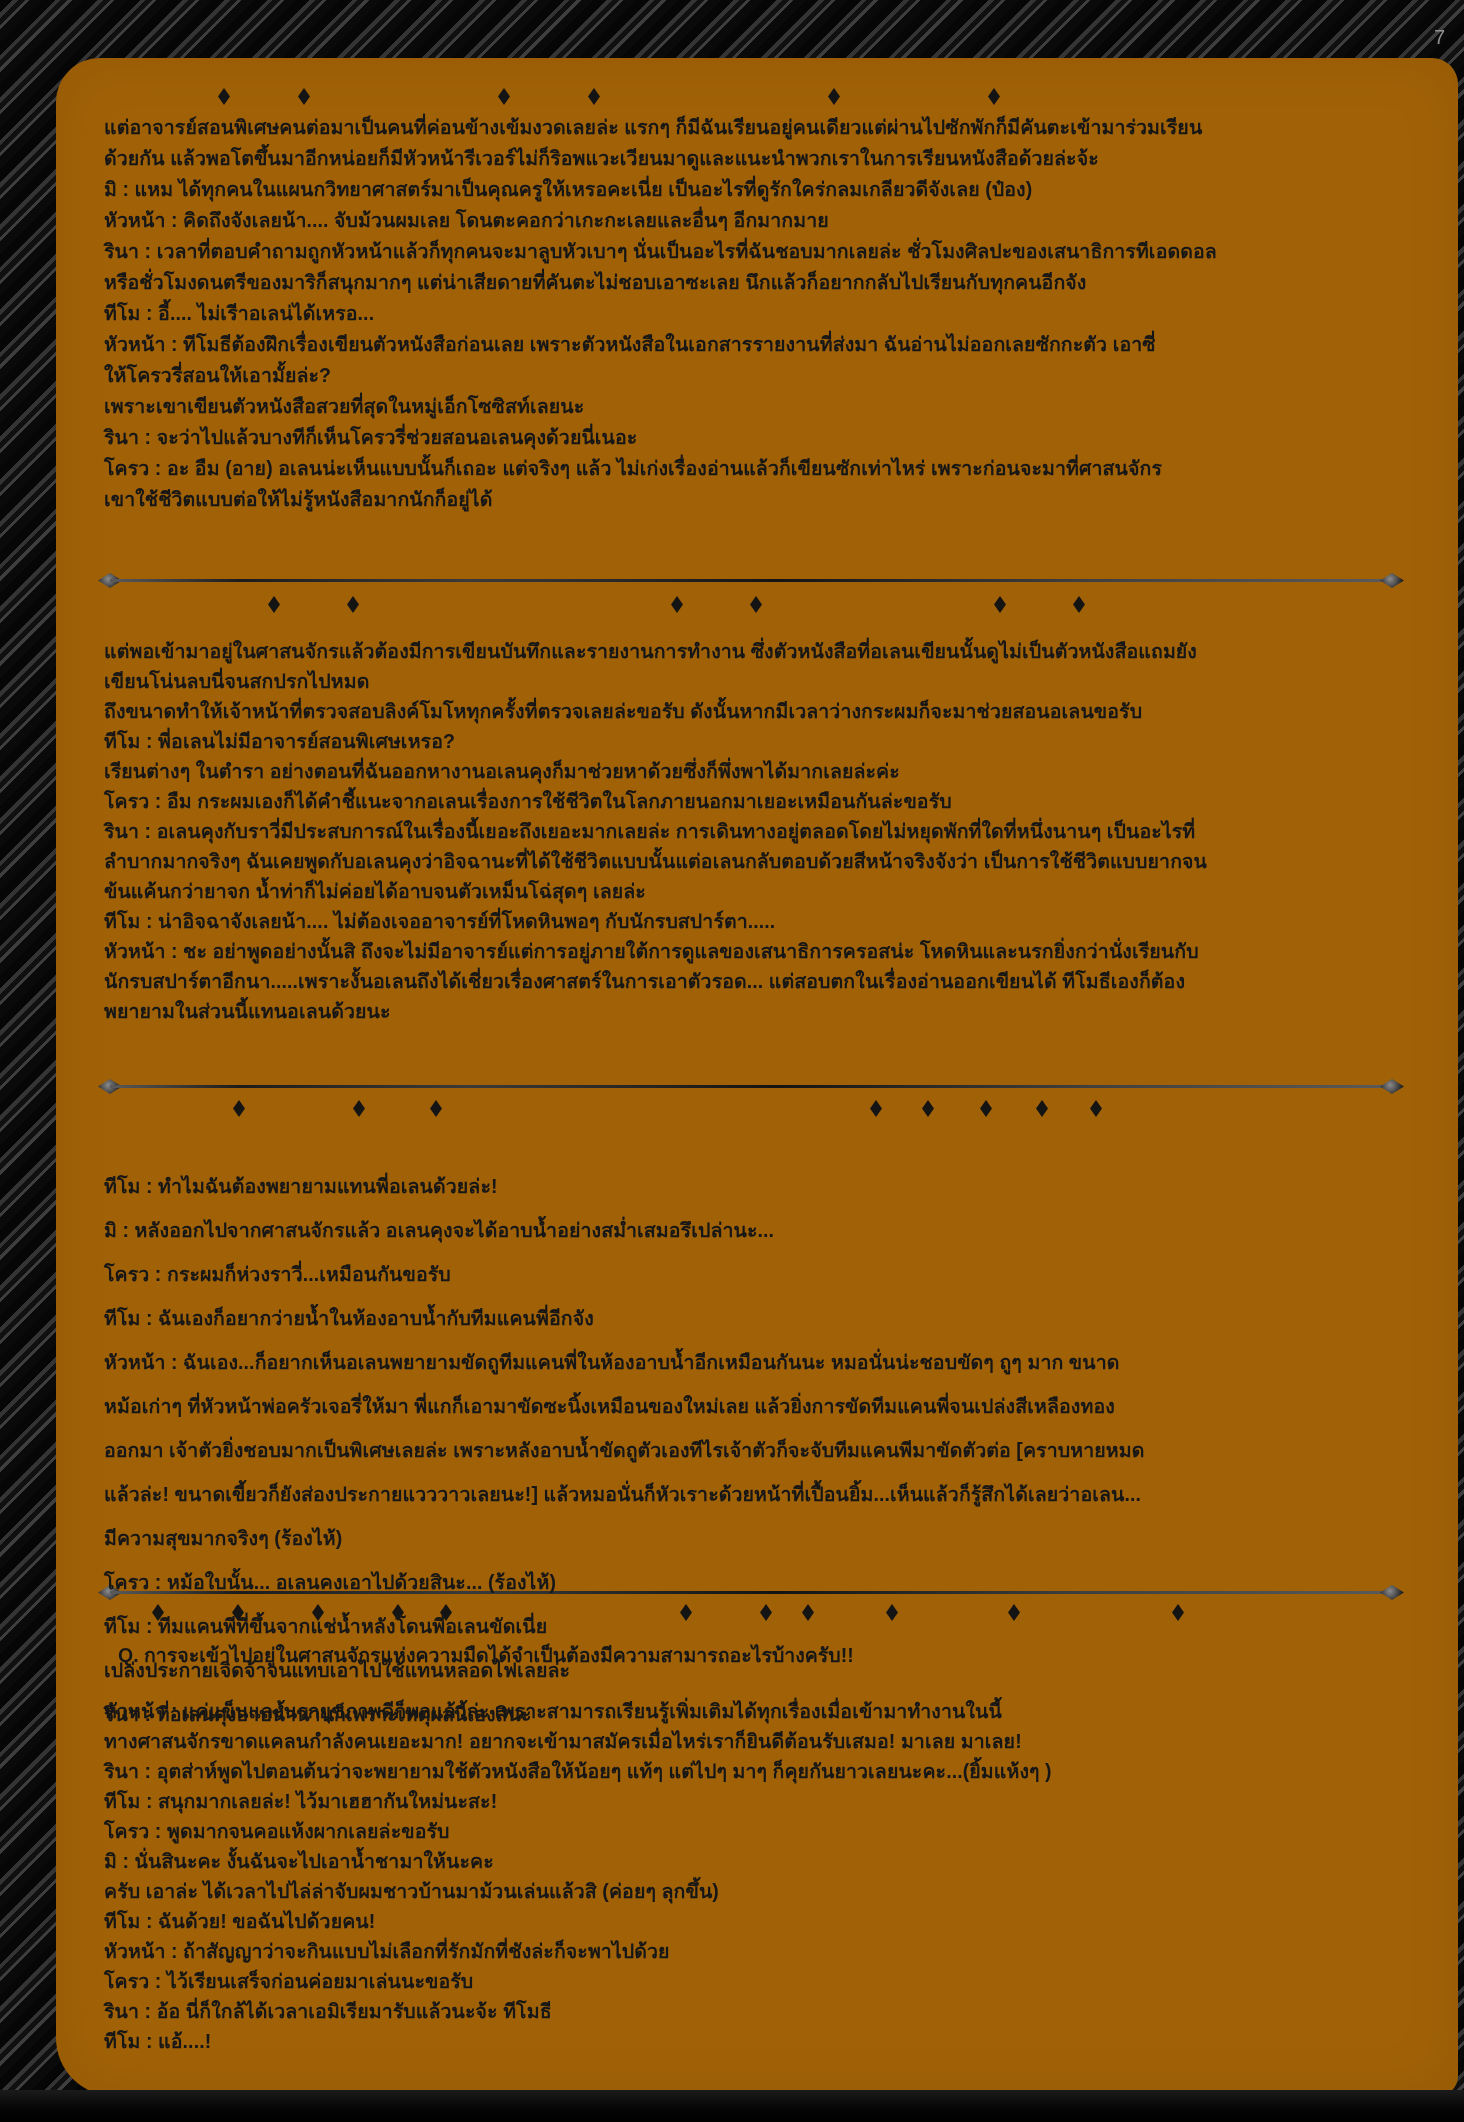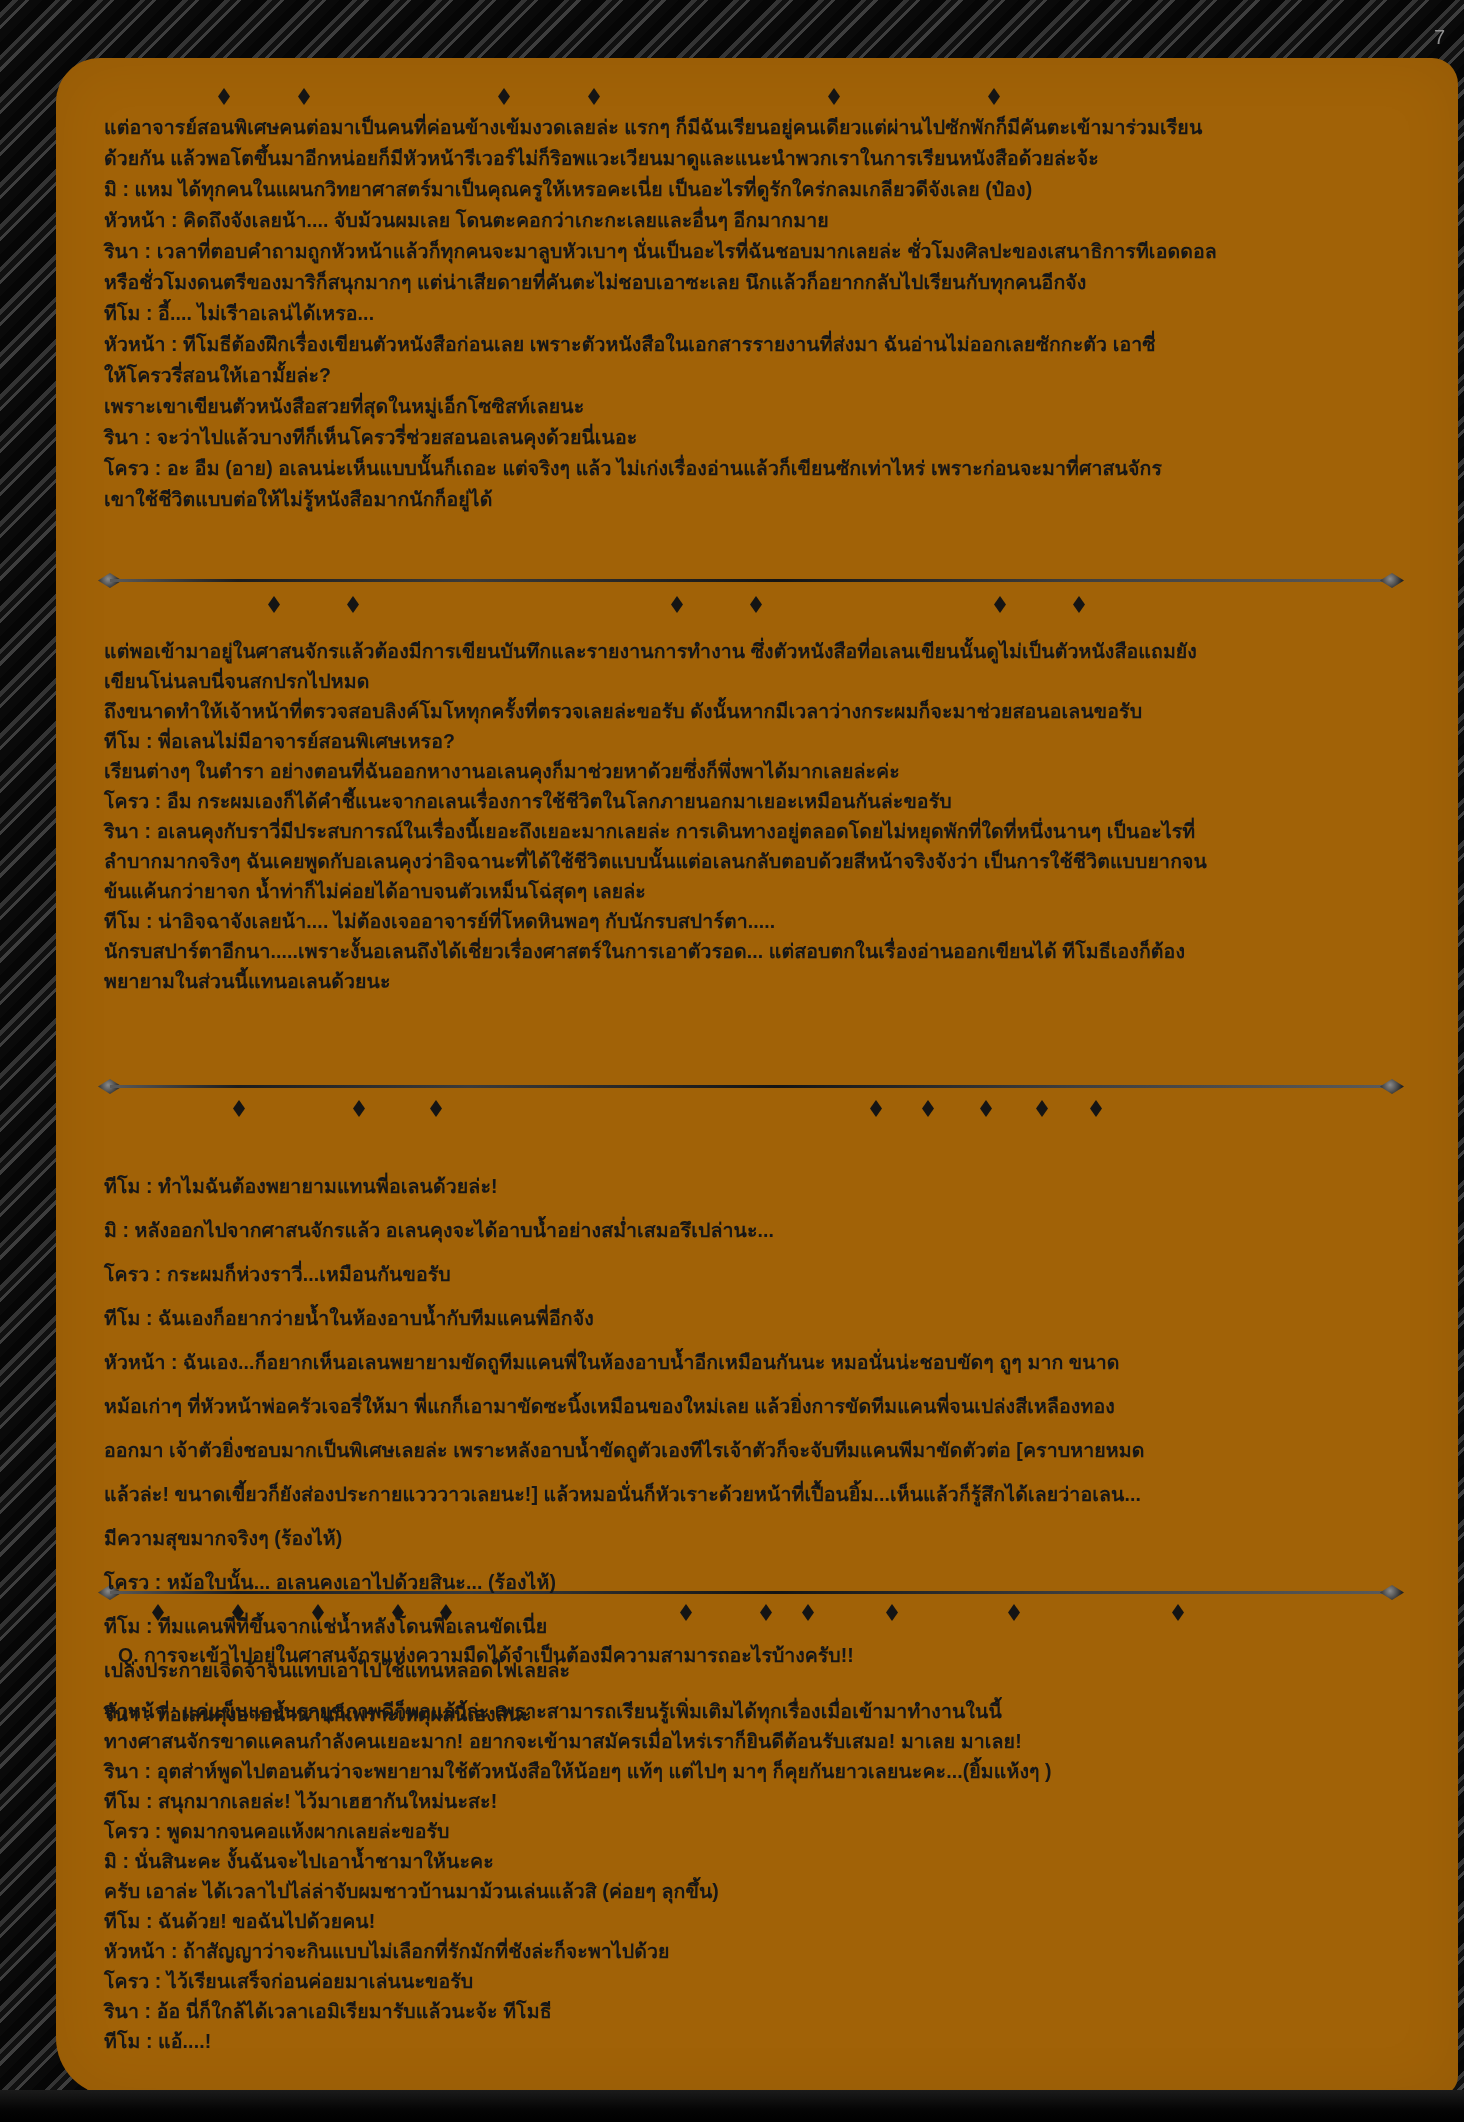--- a/index.html
+++ b/index.html
@@ -143,20 +143,21 @@
       <p class="line">แต่พอเข้ามาอยู่ในศาสนจักรแล้วต้องมีการเขียนบันทึกและรายงานการทำงาน ซึ่งตัวหนังสือที่อเลนเขียนนั้นดูไม่เป็นตัวหนังสือแถมยัง</p>
       <p class="line">เขียนโน่นลบนี่จนสกปรกไปหมด</p>
       <p class="line">ถึงขนาดทำให้เจ้าหน้าที่ตรวจสอบลิงค์โมโหทุกครั้งที่ตรวจเลยล่ะขอรับ ดังนั้นหากมีเวลาว่างกระผมก็จะมาช่วยสอนอเลนขอรับ</p>
       <p class="line">ทีโม : พี่อเลนไม่มีอาจารย์สอนพิเศษเหรอ?</p>
       <p class="line">เรียนต่างๆ ในตำรา อย่างตอนที่ฉันออกหางานอเลนคุงก็มาช่วยหาด้วยซึ่งก็พึ่งพาได้มากเลยล่ะค่ะ</p>
       <p class="line">โครว : อืม กระผมเองก็ได้คำชี้แนะจากอเลนเรื่องการใช้ชีวิตในโลกภายนอกมาเยอะเหมือนกันล่ะขอรับ</p>
       <p class="line">รินา : อเลนคุงกับราวี่มีประสบการณ์ในเรื่องนี้เยอะถึงเยอะมากเลยล่ะ การเดินทางอยู่ตลอดโดยไม่หยุดพักที่ใดที่หนึ่งนานๆ เป็นอะไรที่</p>
       <p class="line">ลำบากมากจริงๆ ฉันเคยพูดกับอเลนคุงว่าอิจฉานะที่ได้ใช้ชีวิตแบบนั้นแต่อเลนกลับตอบด้วยสีหน้าจริงจังว่า เป็นการใช้ชีวิตแบบยากจน</p>
       <p class="line">ข้นแค้นกว่ายาจก น้ำท่าก็ไม่ค่อยได้อาบจนตัวเหม็นโฉ่สุดๆ เลยล่ะ</p>
       <p class="line">ทีโม : น่าอิจฉาจังเลยน้า.... ไม่ต้องเจออาจารย์ที่โหดหินพอๆ กับนักรบสปาร์ตา.....</p>
+      <p class="line">หัวหน้า : ชะ อย่าพูดอย่างนั้นสิ ถึงจะไม่มีอาจารย์แต่การอยู่ภายใต้การดูแลของเสนาธิการครอสน่ะ โหดหินและนรกยิ่งกว่านั่งเรียนกับ</p>
       <p class="line">นักรบสปาร์ตาอีกนา.....เพราะงั้นอเลนถึงได้เชี่ยวเรื่องศาสตร์ในการเอาตัวรอด... แต่สอบตกในเรื่องอ่านออกเขียนได้ ทีโมธีเองก็ต้อง</p>
       <p class="line">พยายามในส่วนนี้แทนอเลนด้วยนะ</p>
     </div>
   <div class="sec sec2">
       <p class="line">ทีโม : ทำไมฉันต้องพยายามแทนพี่อเลนด้วยล่ะ!</p>
       <p class="line">มิ : หลังออกไปจากศาสนจักรแล้ว อเลนคุงจะได้อาบน้ำอย่างสม่ำเสมอรึเปล่านะ...</p>
       <p class="line">โครว : กระผมก็ห่วงราวี่...เหมือนกันขอรับ</p>
       <p class="line">ทีโม : ฉันเองก็อยากว่ายน้ำในห้องอาบน้ำกับทีมแคนพี่อีกจัง</p>
       <p class="line">หัวหน้า : ฉันเอง...ก็อยากเห็นอเลนพยายามขัดถูทีมแคนพี่ในห้องอาบน้ำอีกเหมือนกันนะ หมอนั่นน่ะชอบขัดๆ ถูๆ มาก ขนาด</p>
       <p class="line">หม้อเก่าๆ ที่หัวหน้าพ่อครัวเจอรี่ให้มา พี่แกก็เอามาขัดซะนิ้งเหมือนของใหม่เลย แล้วยิ่งการขัดทีมแคนพี่จนเปล่งสีเหลืองทอง</p>

